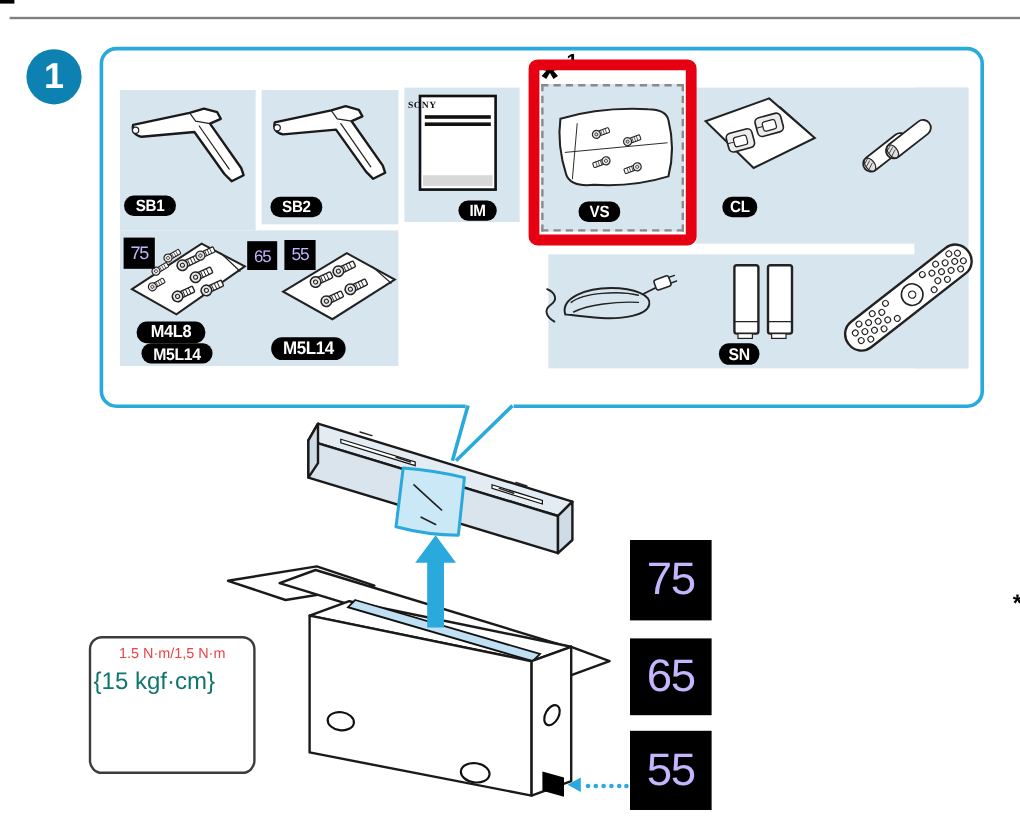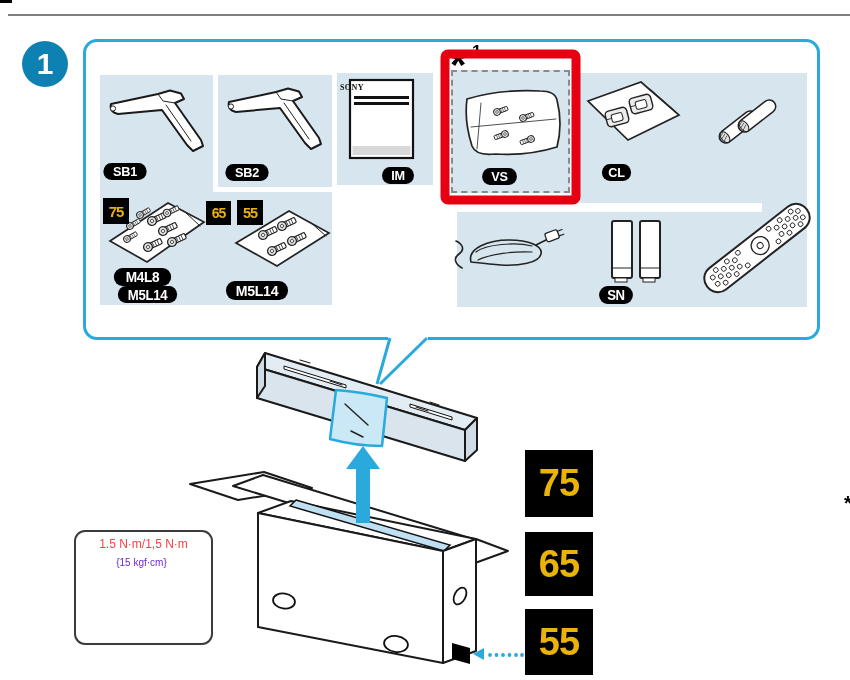--- a/index.html
+++ b/index.html
@@ -24,36 +24,36 @@
     position:absolute;left:451px;top:70px;width:119px;height:123px;box-sizing:border-box;
     background:var(--panel_blue);border:2px dashed #8a8a8a;
   }
   svg.scene{position:absolute;left:0;top:0;}
   .pill{
     position:absolute;background:var(--label_black);color:#fff;border-radius:10px;
     display:flex;align-items:center;justify-content:center;font-weight:700;
     transform:scaleX(.94);letter-spacing:-.3px;white-space:nowrap;
   }
   .sq{
-    position:absolute;background:var(--label_black);color:#eab308;font-weight:700;
+    position:absolute;background:var(--label_black);color:#c4b5fd;font-weight:400;
     display:flex;align-items:center;justify-content:center;letter-spacing:-1px;
   }
   .toprule{position:absolute;left:8px;top:14px;width:842px;height:2px;background:#808080;}
   .cornermark{position:absolute;left:0;top:0;width:12px;height:3px;background:#000;}
   .step-circle{
     position:absolute;left:22px;top:41px;width:46px;height:46px;border-radius:50%;
     background:var(--step_circle_blue);color:#fff;font-weight:700;font-size:30px;
     display:flex;align-items:center;justify-content:center;
   }
   .torque-box{
     position:absolute;left:74px;top:530px;width:139px;height:115px;box-sizing:border-box;
     border:2.5px solid #3c3c3c;border-radius:11px;background:#fff;
   }
   .torque-l1{position:absolute;left:78px;top:537px;width:131px;text-align:center;font-size:12px;color:#ef4444;}
-  .torque-l2{position:absolute;left:78px;top:557px;width:127px;text-align:center;font-size:10px;color:#6d28d9;}
+  .torque-l2{position:absolute;left:78px;top:557px;width:127px;text-align:left;font-size:20px;color:#0f766e;}
   .sony-logo{position:absolute;left:340px;top:83px;font-family:"Liberation Serif",serif;font-weight:700;font-size:8px;letter-spacing:.4px;color:#111;}
   .edge-foot{position:absolute;left:844px;top:492px;font-size:20px;font-weight:700;color:#000;}
   .ln{stroke:#1a1a1a;stroke-width:2;stroke-linejoin:round;stroke-linecap:round;}
   .thin{stroke:#222;stroke-linejoin:round;stroke-linecap:round;fill:none;}
   .tealstroke{stroke:var(--accent_teal);}
   .tealfill{fill:var(--accent_teal);}
 </style>
 </head>
 <body>
 

